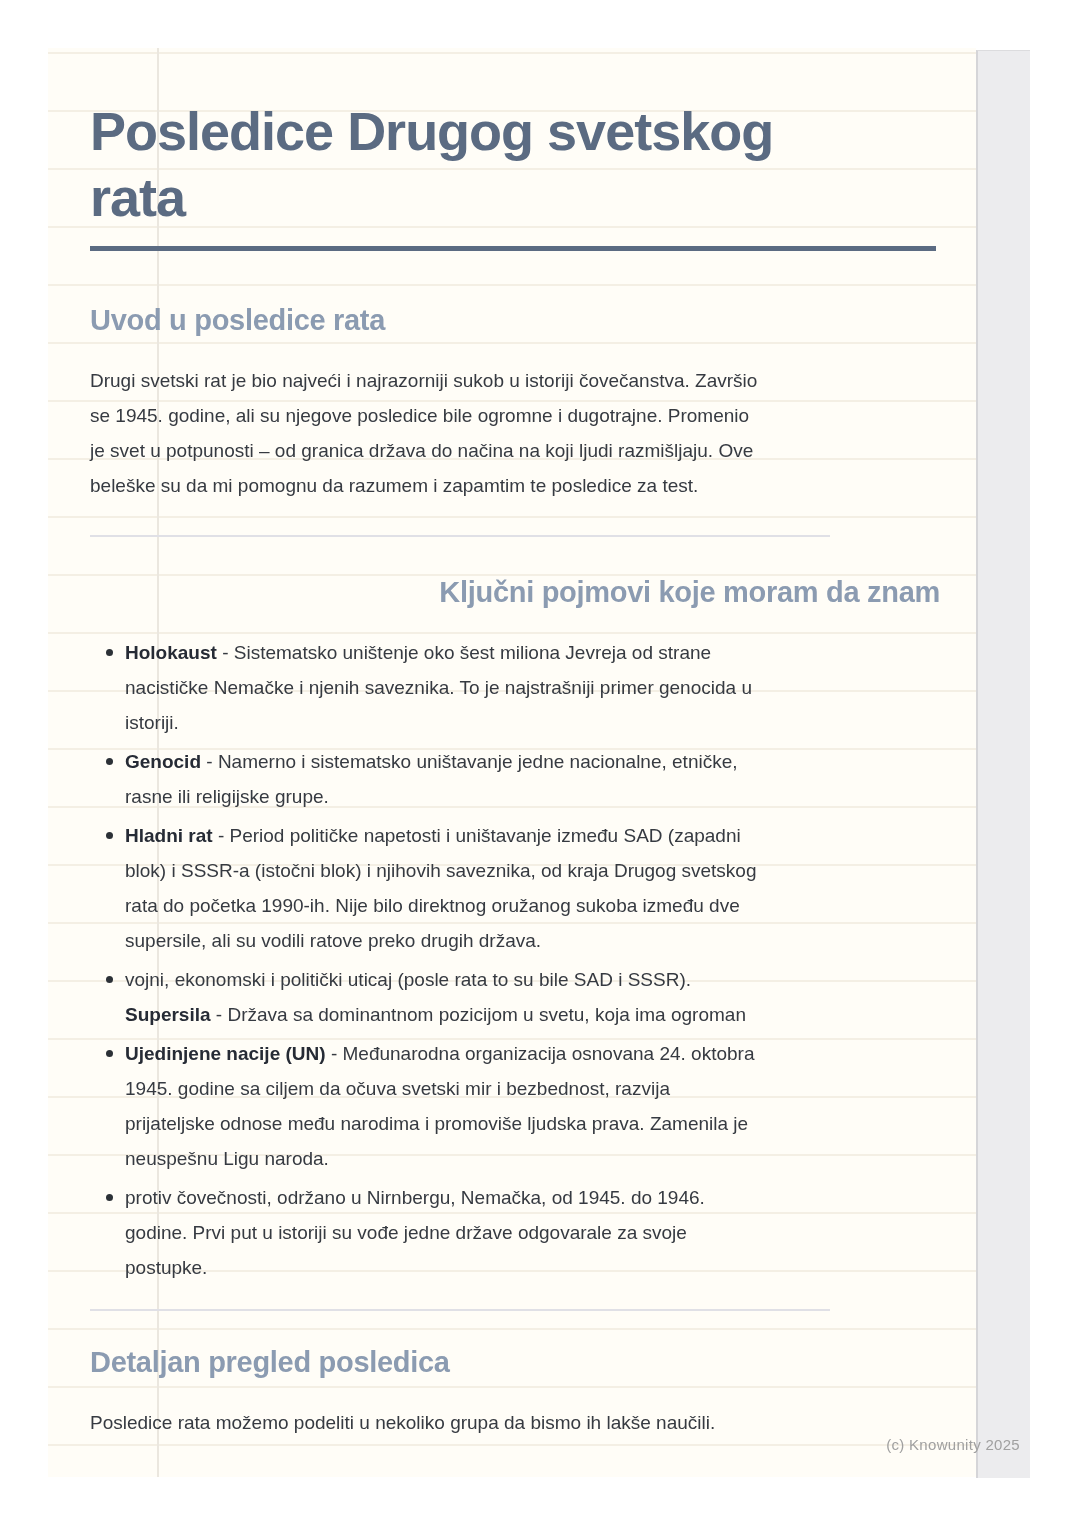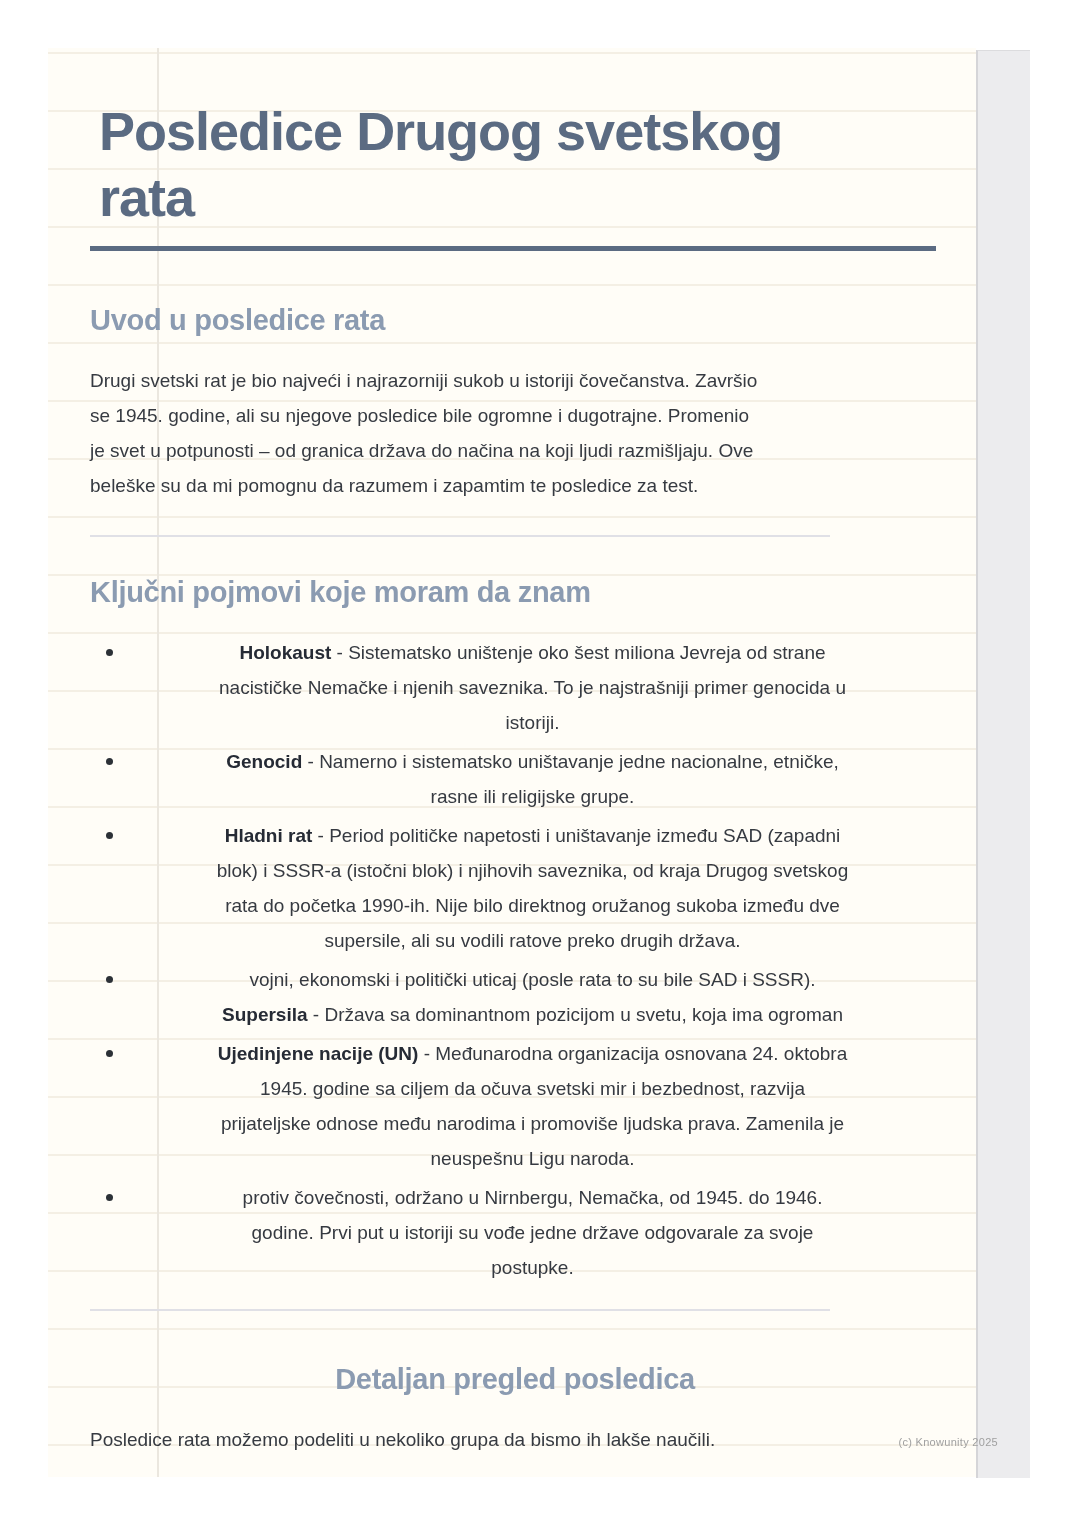--- a/index.html
+++ b/index.html
@@ -25,57 +25,57 @@
   .edge-bar {
     position: absolute;
     left: 976px; top: 50px;
     width: 54px; height: 1428px;
     background: #ececee;
     border-left: 2px solid #d5d5d8;
     border-top: 1px solid #dcdcde;
     box-sizing: border-box;
   }
   .doc-title {
-    margin: 50px 0 0 9px;
+    margin: 50px 0 0 0;
     font-size: 54px;
     line-height: 66px;
     font-weight: 800;
     letter-spacing: -1px;
     color: #5b6b82;
   }
   .title-rule {
     margin-top: 16px;
     width: 846px;
     height: 5px;
     background: #5b6b82;
   }
   .section-heading {
     font-size: 29px;
     line-height: 38px;
     font-weight: 700;
     color: #8b9bb1;
     letter-spacing: -0.3px;
   }
   .h-intro   { margin-top: 50px; }
-  .h-key     { margin-top: 36px; }
-  .h-details { margin-top: 49px; text-align: center; }
+  .h-key     { margin-top: 36px; text-align: right; }
+  .h-details { margin-top: 32px; }
   .para { margin-top: 16px; }
   .para .tline {
     font-size: 19px;
     line-height: 35px;
     color: #363a41;
   }
   .section-divider {
     margin-top: 32px;
     width: 740px;
     height: 2px;
     background: #e0e0e6;
   }
   .section-divider.second { margin-top: 24px; }
-  .term-list { margin-top: 0; text-align: center; }
+  .term-list { margin-top: 0; }
   .term-item {
     position: relative;
     padding-left: 35px;
     margin-bottom: 4px;
   }
   .term-item::before {
     content: "";
     position: absolute;
     left: 16px; top: 14px;
     width: 7px; height: 7px;
@@ -87,22 +87,22 @@
     line-height: 35px;
     color: #363a41;
   }
   .term-item b {
     font-weight: 700;
     color: #262b35;
   }
   .last-para { margin-top: 18px; }
   .footer-credit {
     position: absolute;
-    top: 1436px; right: 82px;
-    font-size: 11px;
+    top: 1436px; right: 60px;
+    font-size: 15px;
     color: #a0a0a0;
     letter-spacing: 0.3px;
   }
 </style>
 </head>
 <body>
 
 <div class="sheet">
 
   <h1 class="doc-title"><span>Posledice Drugog svetskog</span><br>

